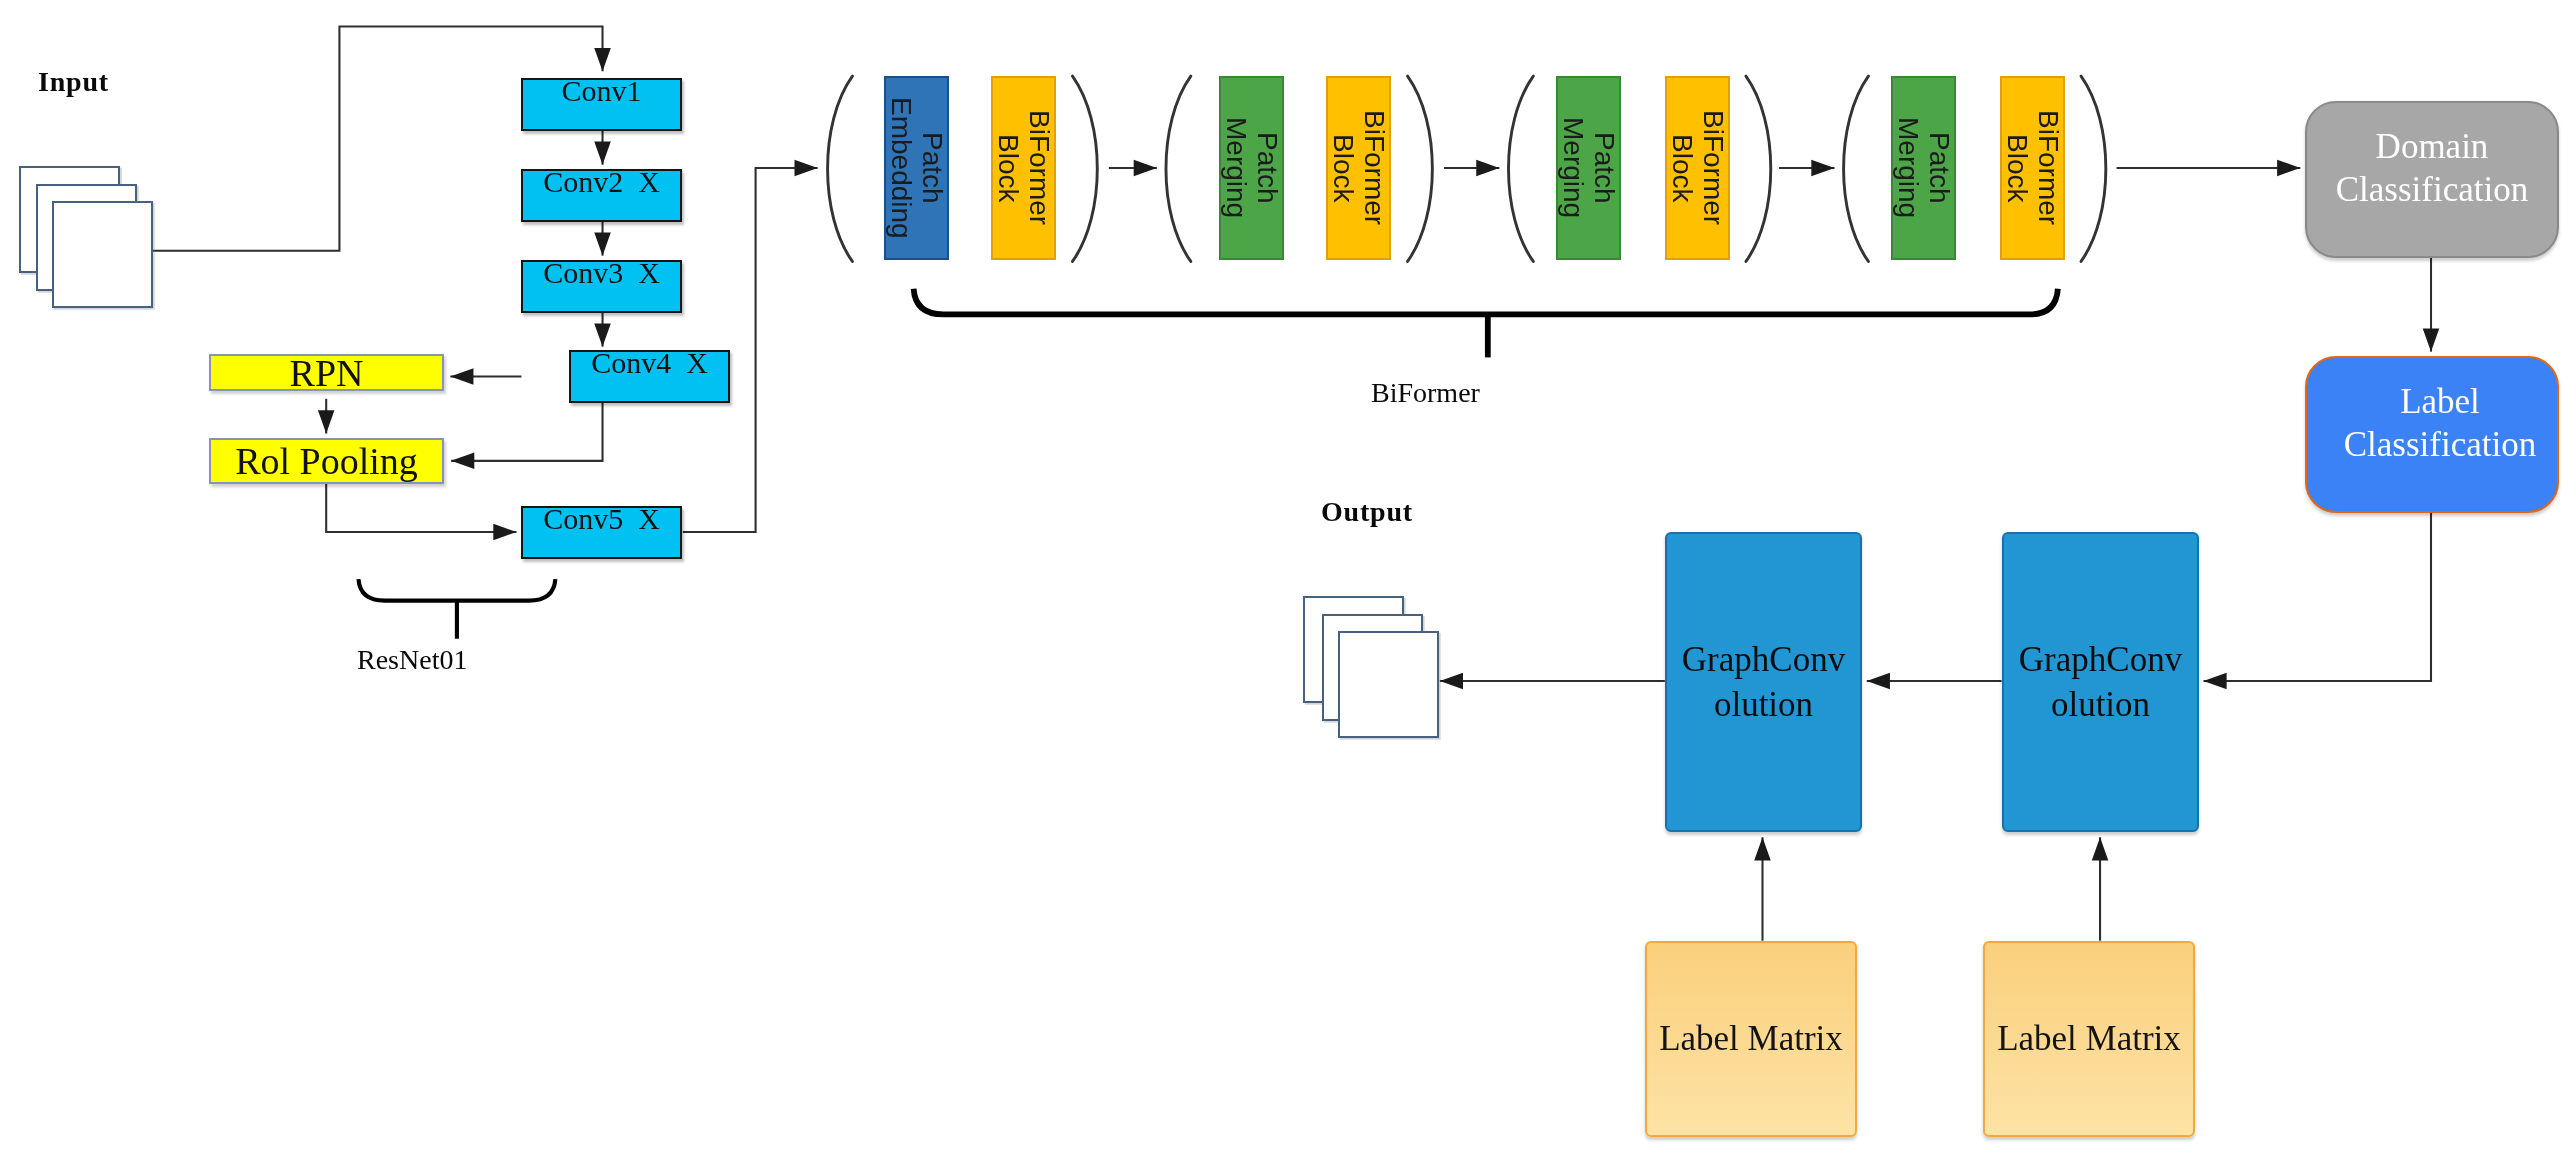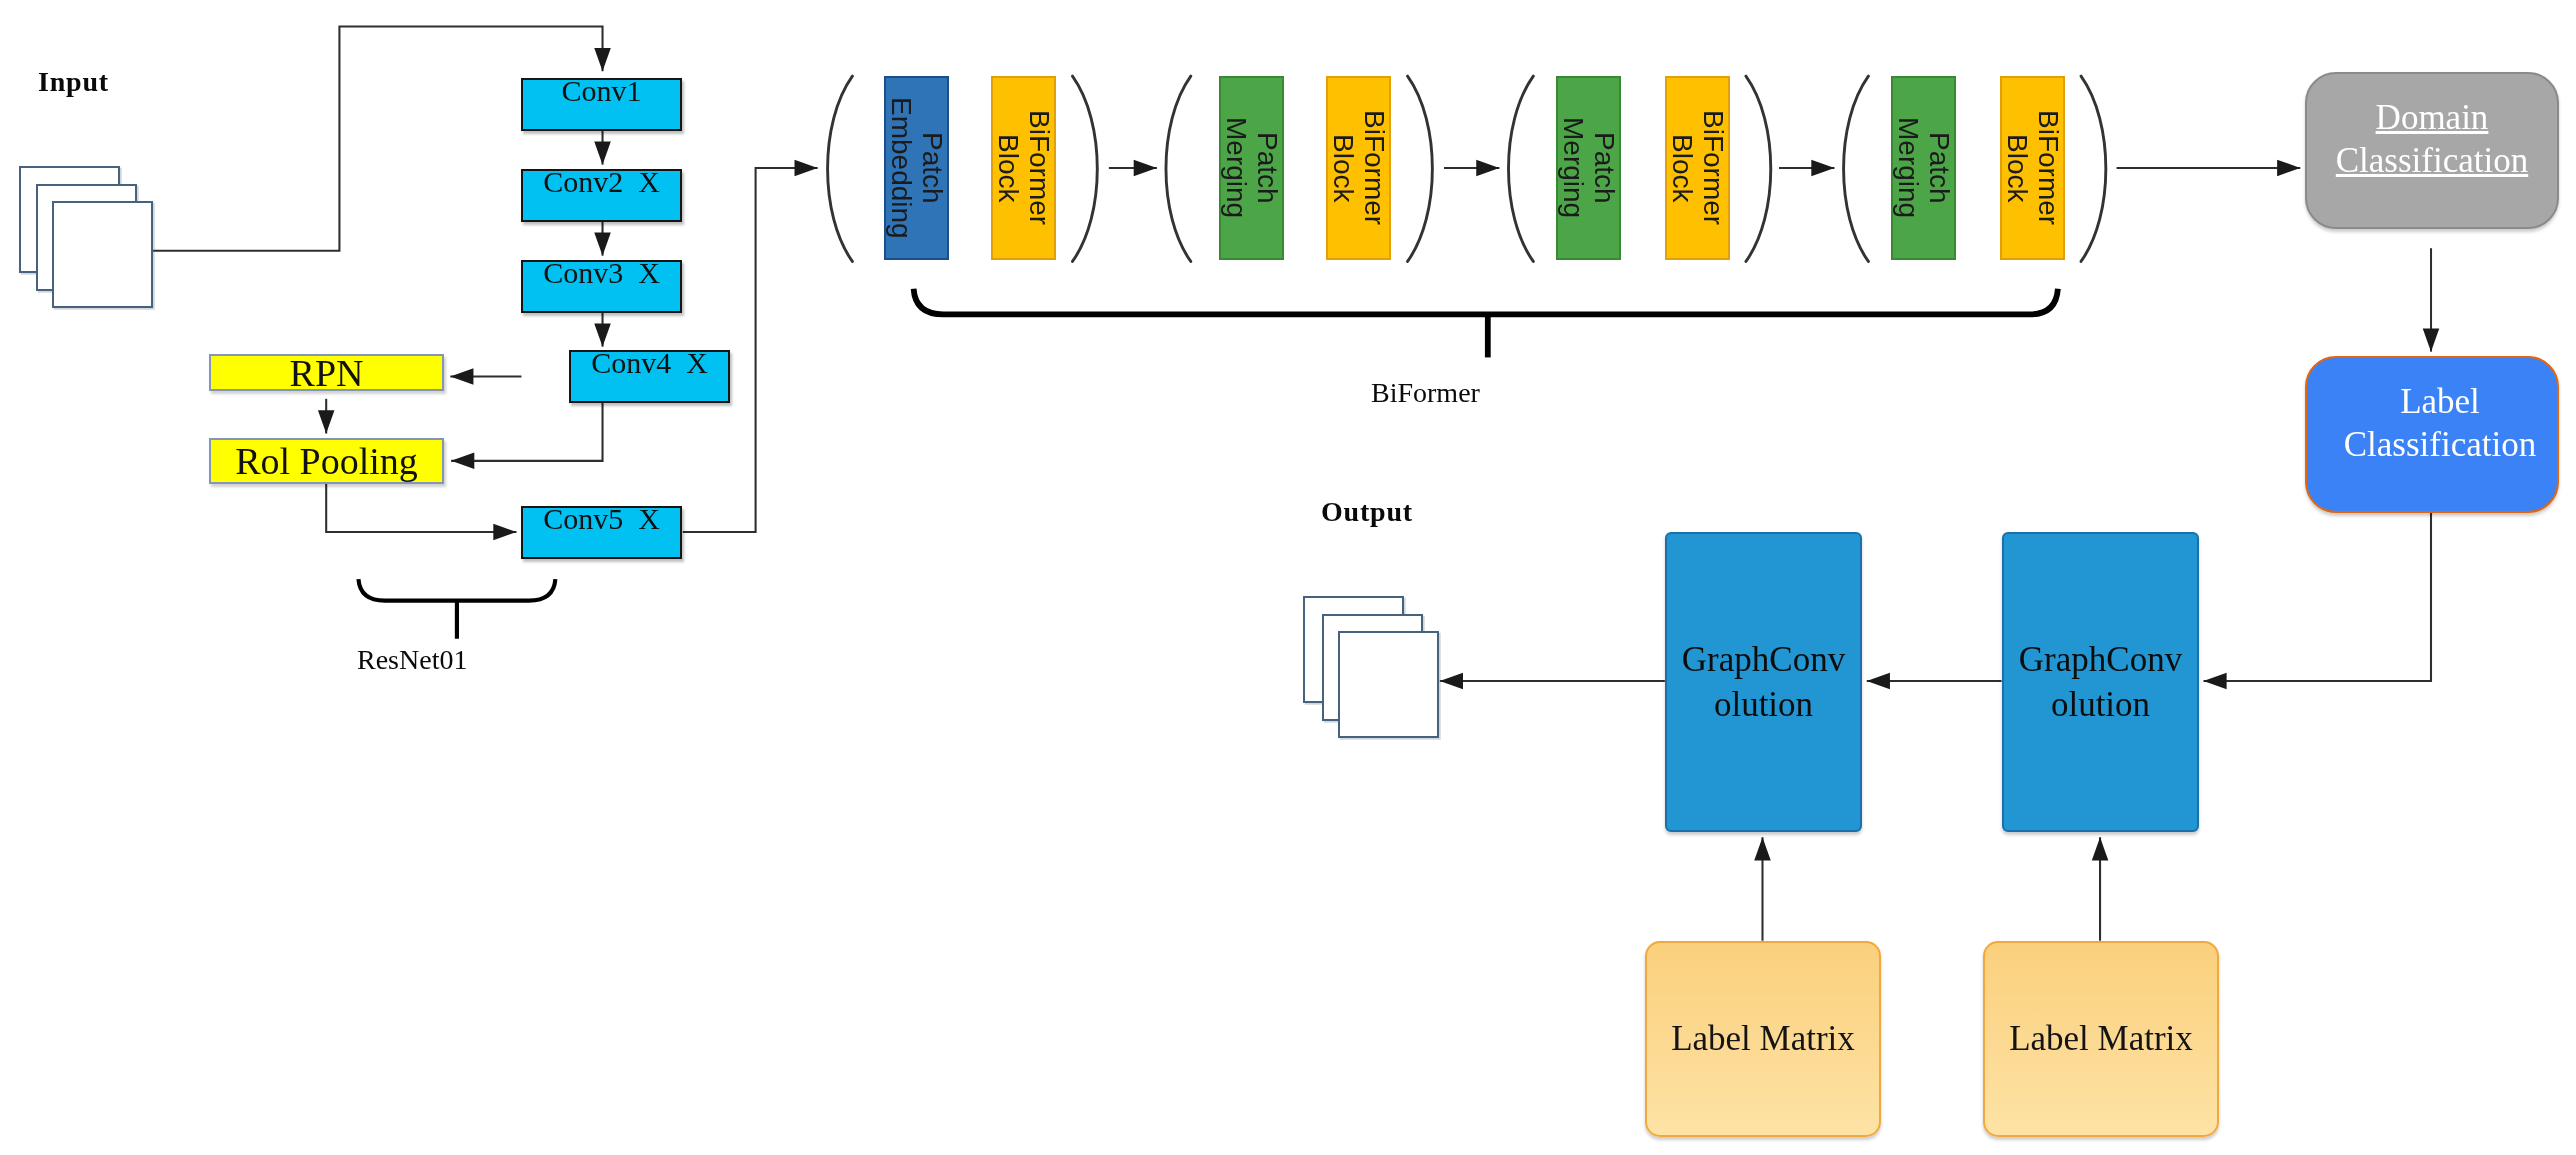--- a/index.html
+++ b/index.html
@@ -24,25 +24,25 @@
           color:#1b1b1b;display:flex;align-items:center;justify-content:center;}
   .pe{background:#2E74B6;border:2.5px solid #1C4E8A;}
   .gold{background:#FFC000;border:2.5px solid #DFA00C;}
   .green{background:#4CA647;border:2.5px solid #398836;}
   
   .round{position:absolute;display:flex;align-items:center;justify-content:center;
          text-align:center;white-space:pre-line;box-sizing:border-box;
          box-shadow:0 2.5px 3.3px rgba(0,0,0,.2);}
   .head{width:254px;height:157px;border-radius:31px;color:#ffffff;font-size:35px;
         line-height:43px;padding-bottom:23px;}
-  .domain{left:2305px;top:72px;background:#A7A7A7;border:2.5px solid #8A8A8A;text-decoration:underline;}
+  .domain{left:2305px;top:101px;background:#A7A7A7;border:2.5px solid #8A8A8A;}
   .labelcls{left:2305px;top:356px;background:#3b82f6;border:2.5px solid #E3660E;padding-left:16px;}
   .gc{width:197px;height:300px;border-radius:6px;background:#2196D3;border:2.5px solid #1871AC;
       font-size:35px;line-height:45px;color:#0d0d0d;}
-  .lm{width:236px;height:196px;border-radius:15px;border:2.5px solid #F1A83C;
+  .lm{width:212px;height:196px;border-radius:6px;border:2.5px solid #F1A83C;
       background:linear-gradient(180deg,#FAD07C 0%,#FCDA93 55%,#FDE3A5 100%);
       font-size:35px;color:#141414;}
   .brace-label{position:absolute;text-align:left;font-size:28px;color:#0a0a0a;}
   svg.wires{position:absolute;left:0;top:0;}
 </style>
 </head>
 <body>
 
 <div id="canvas">
 

